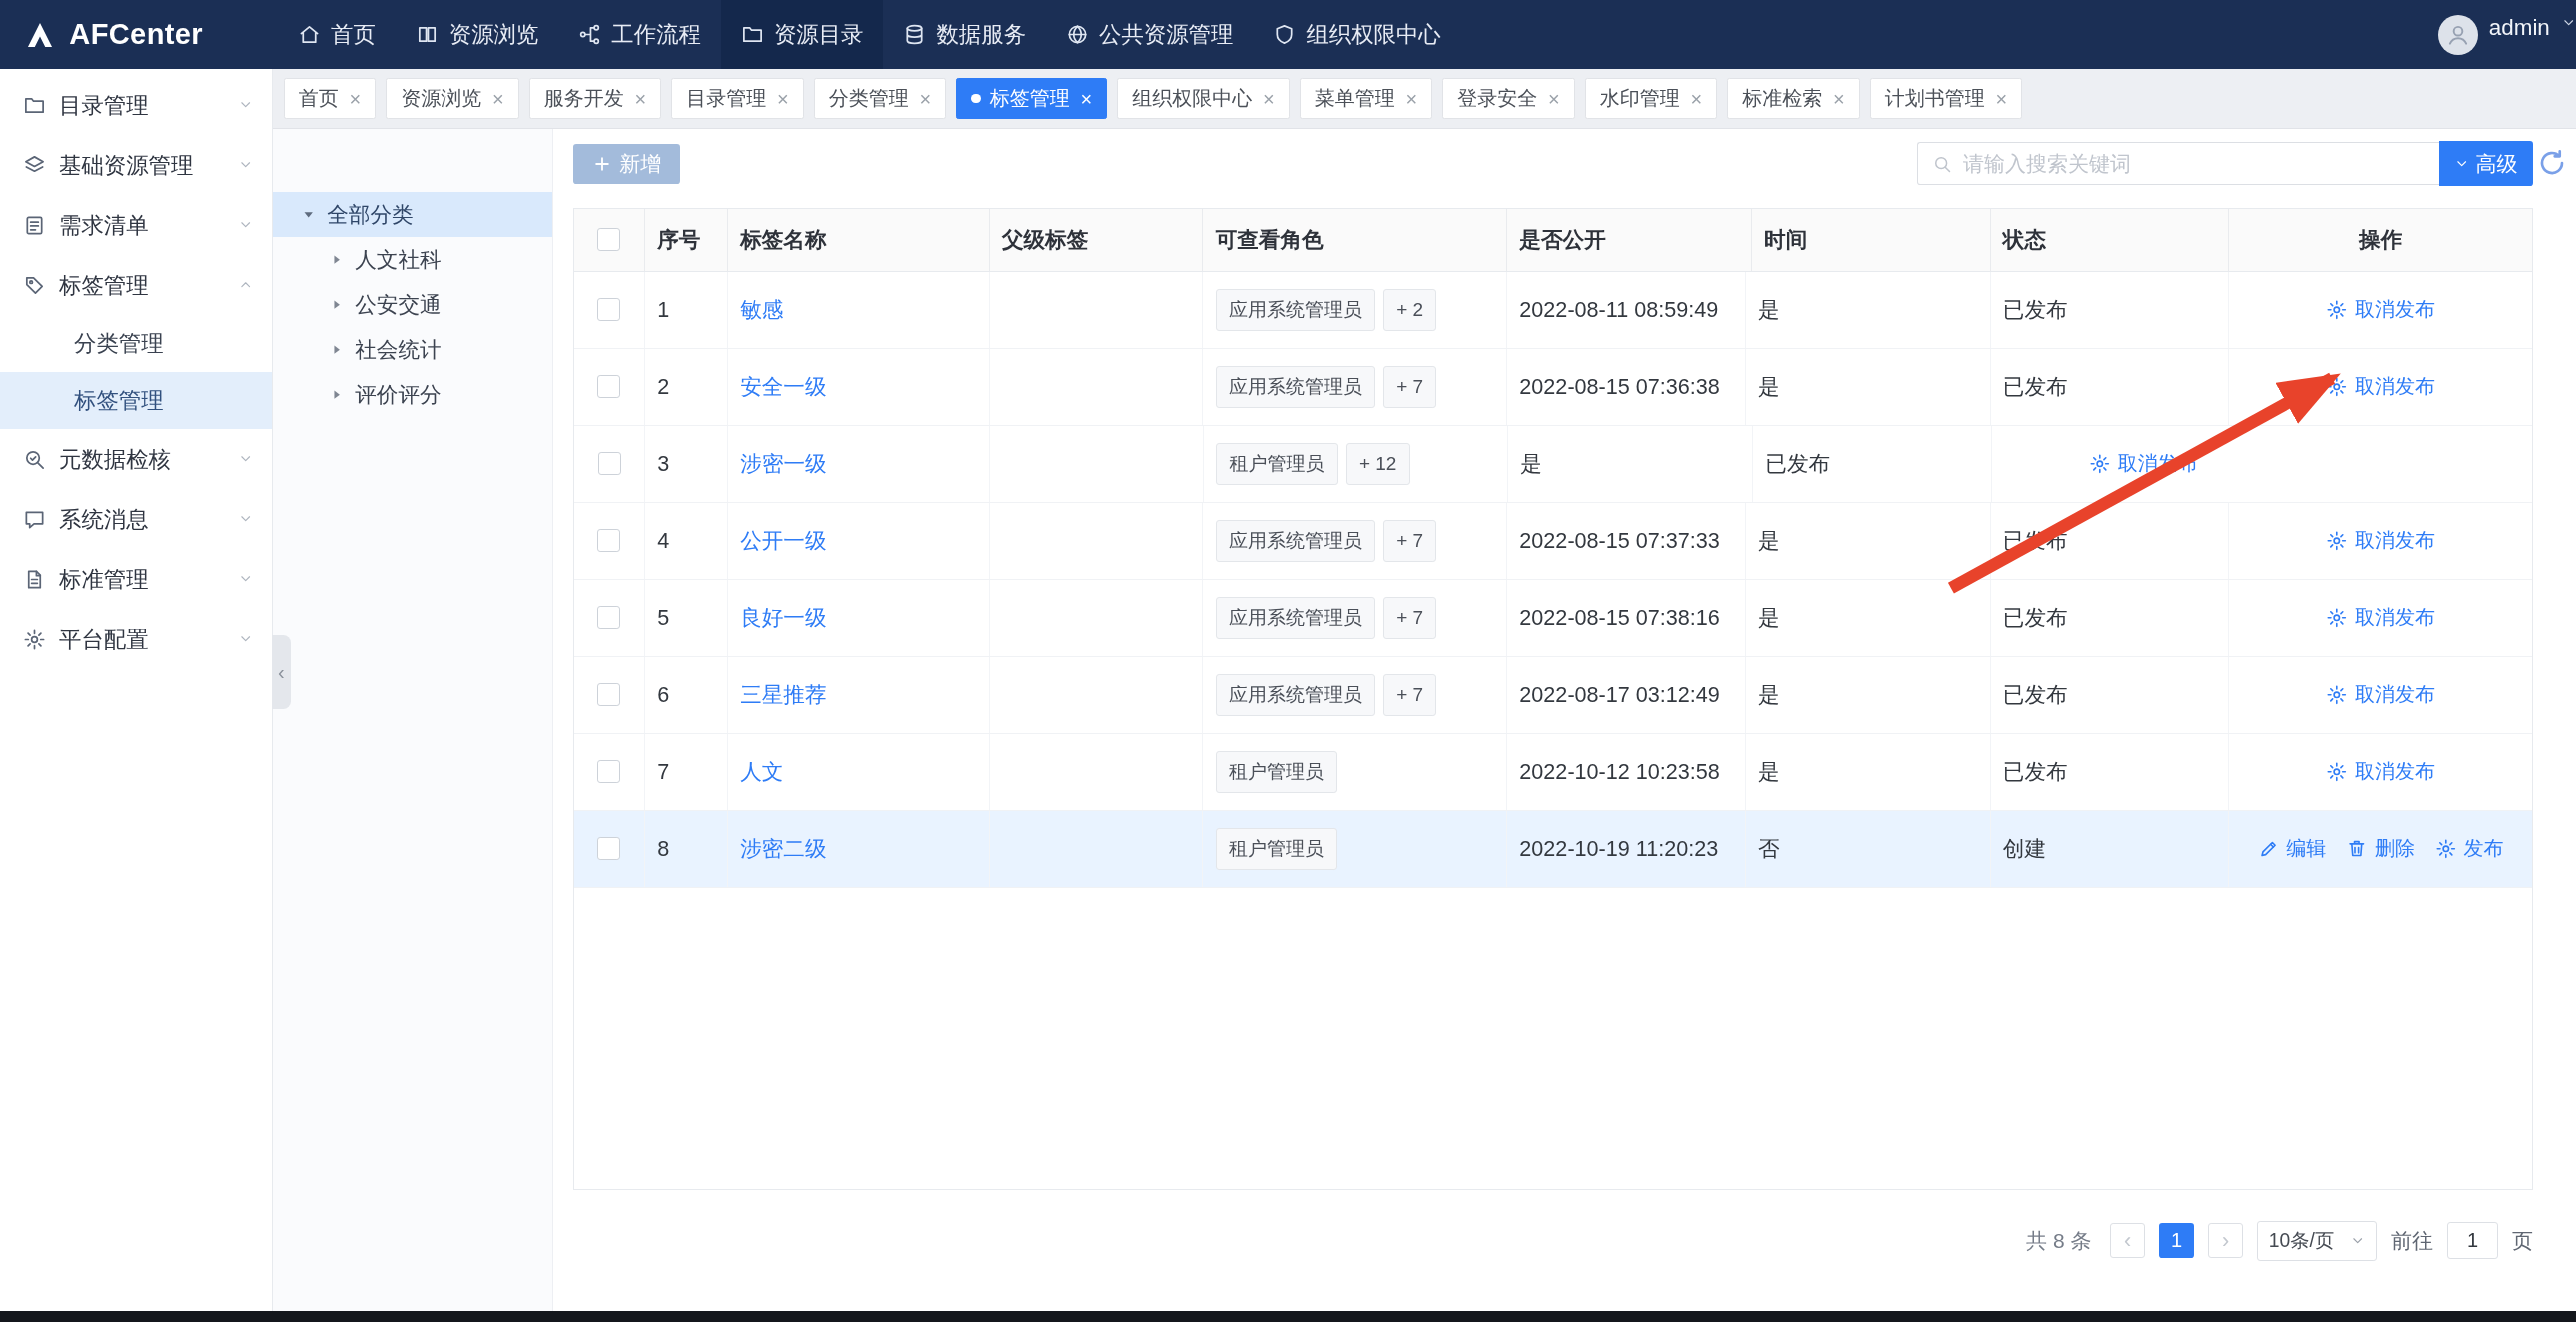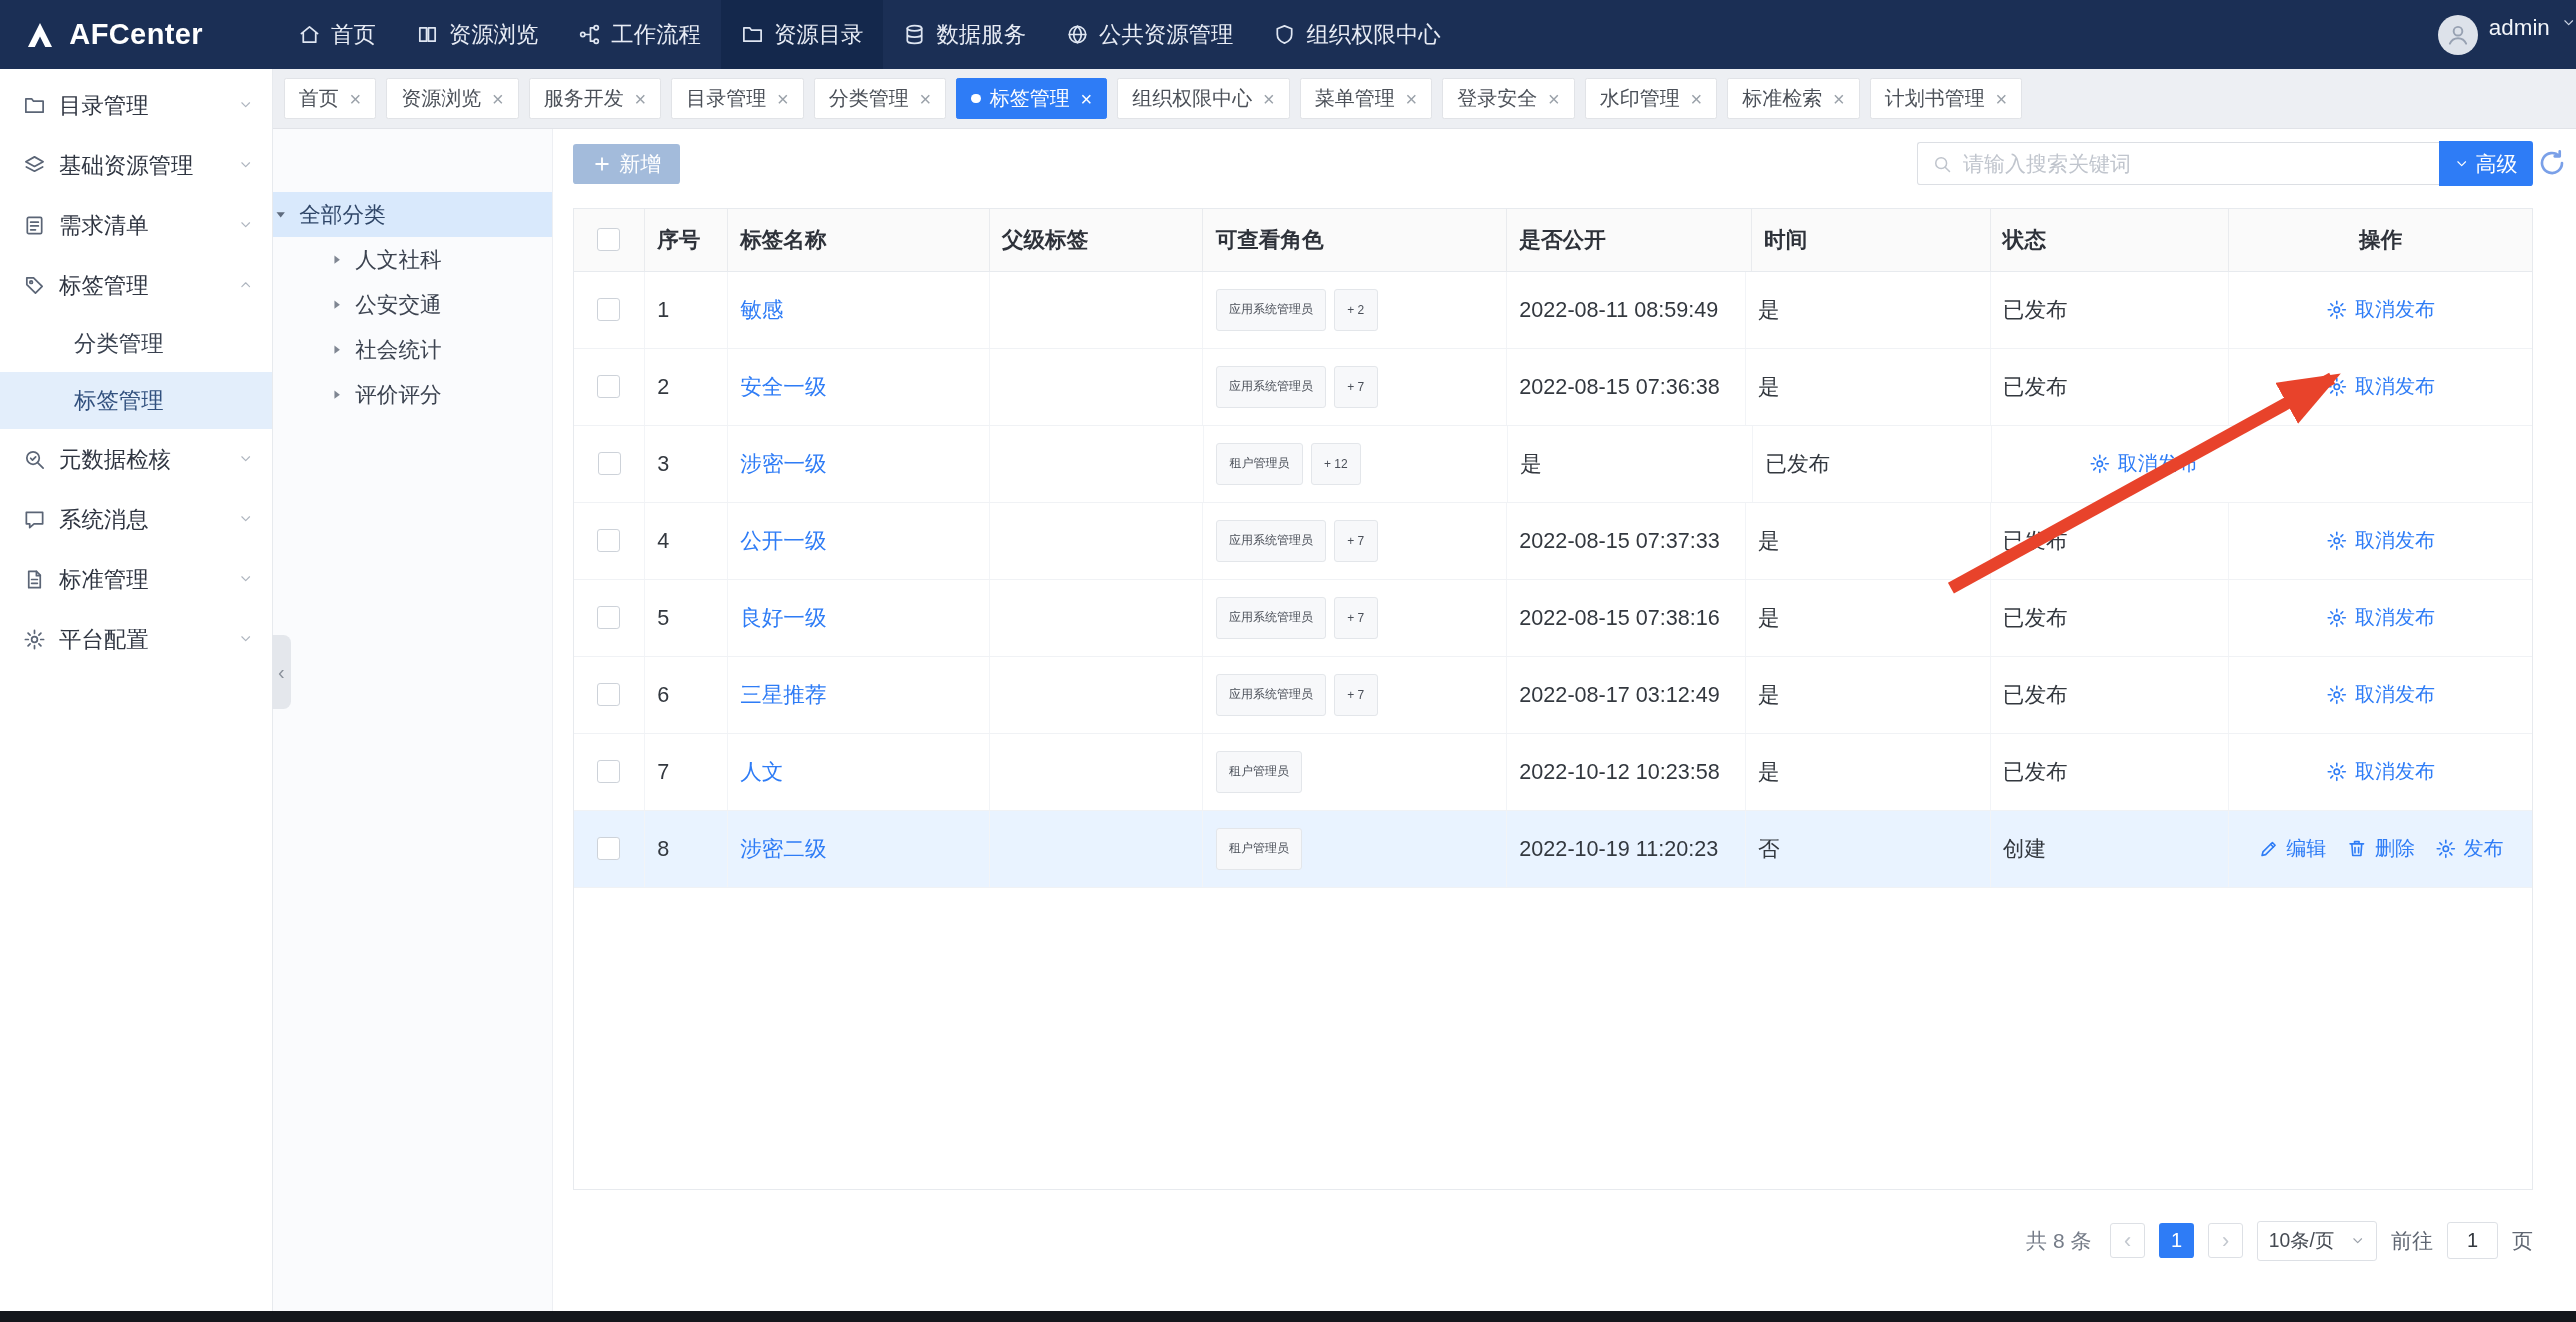--- a/index.html
+++ b/index.html
@@ -42,21 +42,21 @@
 
   
   .side-item{height:60px;display:flex;align-items:center;gap:13px;padding:0 18.5px 0 23px;font-size:22.4px;color:#2f3541;}
   .side-item .icon{color:#5b6576;}
   .side-item .chev{margin-left:auto;color:#aeb5bf;}
   .side-sub{height:57px;display:flex;align-items:center;padding-left:74px;font-size:22.4px;color:#3a4250;}
   .side-sub.active{background:#e3eefb;color:#31507e;}
   .collapse-handle{position:absolute;right:-18.5px;top:566px;width:18.5px;height:74px;background:#e4e7ec;border-radius:0 7.7px 7.7px 0;display:flex;align-items:center;justify-content:center;color:#8a919b;font-size:20px;z-index:9;}
 
   
-  .tree-item{height:45px;display:flex;align-items:center;gap:10.8px;font-size:21.6px;color:#3c4350;}
+  .tree-item{height:45px;display:flex;align-items:center;gap:10.8px;padding-left:28px;font-size:21.6px;color:#3c4350;}
   .tree-item .icon{color:#7f8692;}
   .tree-item.selected{background:#d9e9fc;color:#2f4668;}
   .tree-item.selected .icon{color:#5e6b7e;}
   .tree-child{padding-left:56px;}
 
   
   .toolbar{display:flex;align-items:center;height:45px;position:relative;flex:0 0 auto;}
   .add-btn{height:40px;padding:0 18.5px;background:#a3bbdb;color:#fff;border:none;border-radius:3.1px;font-size:21px;display:flex;align-items:center;gap:7.7px;}
   .add-btn .icon{width:20px;height:20px;}
   .toolbar-right{margin-left:auto;display:flex;align-items:center;}
@@ -82,21 +82,21 @@
   .c-no{width:83px;}
   .c-name{width:262px;}
   .c-parent{width:214px;}
   .c-role{width:304px;}
   .c-time{width:239px;}
   .c-public{width:245px;}
   .c-status{width:239px;}
   .c-action{width:303px;justify-content:center;padding-left:0;gap:20px;}
   .cb{width:23px;height:23px;border:1.5px solid #cdd2d9;border-radius:3.1px;background:#fff;box-sizing:border-box;}
   .link{color:#2e7cf6;text-decoration:none;}
-  .chip{display:inline-flex;align-items:center;height:40px;padding:0 12.3px;background:#f7f8fa;border:0.8px solid #e3e6ea;border-radius:3.1px;font-size:12px;color:#4a4f58;white-space:nowrap;}
+  .chip{display:inline-flex;align-items:center;height:40px;padding:0 12.3px;background:#f7f8fa;border:0.8px solid #e3e6ea;border-radius:3.1px;font-size:19px;color:#4a4f58;white-space:nowrap;}
   .chip + .chip{margin-left:7.7px;}
   .action{display:inline-flex;align-items:center;gap:7px;color:#2e7cf6;font-size:20px;white-space:nowrap;}
   .action .icon{width:21.6px;height:21.6px;}
 
   
   .pagination{display:flex;align-items:center;justify-content:flex-end;gap:14px;margin-top:31px;font-size:21px;color:#5f6672;flex:0 0 auto;}
   .pg-total{color:#757c88;margin-right:4.6px;}
   .pg-btn{width:35px;height:35px;border:0.8px solid #dde0e5;background:#fff;border-radius:3.1px;display:flex;align-items:center;justify-content:center;color:#c3c8cf;font-size:21.6px;box-sizing:border-box;}
   .pg-cur{width:35px;height:35px;background:#2e7cf6;color:#fff;border-radius:3.1px;display:flex;align-items:center;justify-content:center;font-size:20px;}
   .pg-size{height:40px;min-width:120px;border:0.8px solid #dde0e5;border-radius:3.1px;background:#fff;display:flex;align-items:center;justify-content:space-between;padding:0 10.8px;font-size:19.3px;color:#454a52;box-sizing:border-box;gap:7.7px;}

